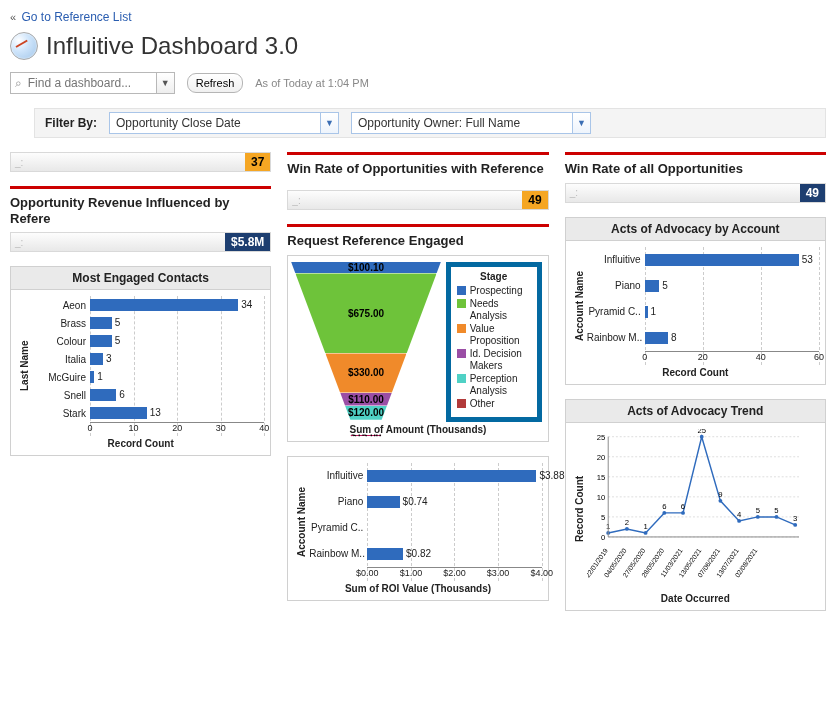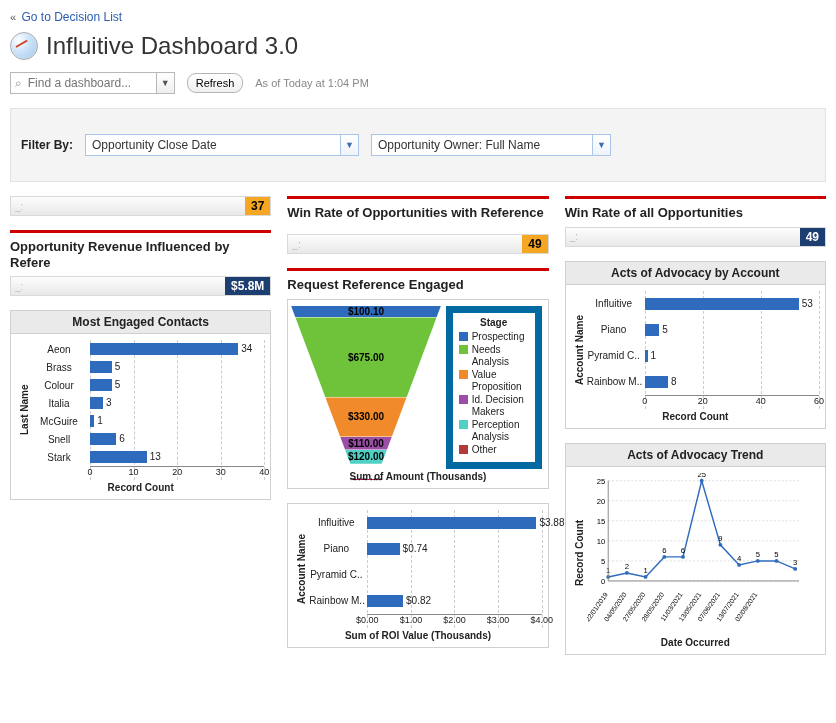--- a/index.html
+++ b/index.html
@@ -11,90 +11,90 @@
   .dash-icon { width:28px; height:28px; border-radius:50%; background: radial-gradient(circle at 30% 30%, #fff 0%, #cfe5fb 40%, #9fc4e8 100%); border:1px solid #aaa; position:relative; box-shadow: inset 0 0 2px #fff; }
   .dash-icon::before { content:""; position:absolute; left:5px; top:13px; width:13px; height:2px; background:#cc4422; transform-origin:left center; transform:rotate(-30deg); }
   h1.page-title { font-size:24px; font-weight:400; margin:0; color:#333; }
   .toolbar { display:flex; align-items:center; gap:12px; margin-bottom:14px; }
   .combo { display:flex; align-items:center; border:1px solid #b8b8b8; background:#fff; height:22px; }
   .combo .srch { color:#999; margin:0 4px; font-size:12px; }
   .combo input { border:none; outline:none; font-size:12px; height:18px; width:130px; color:#888; }
   .combo .dd { width:18px; height:20px; border-left:1px solid #b8b8b8; display:flex; align-items:center; justify-content:center; color:#555; font-size:9px; background:linear-gradient(#fff,#eee); }
   .btn { border:1px solid #b5b5b5; background:linear-gradient(#fff,#f0f0f0); padding:3px 8px; font-size:11px; border-radius:9px; cursor:pointer; }
   .asof { color:#888; font-size:11px; }
-  .filterbar { background:#f4f4f4; border:1px solid #e3e3e3; padding:25px 10px; display:flex; align-items:center; gap:12px; margin-bottom:14px; }
+  .filterbar { background:#f4f4f4; border:1px solid #e3e3e3; padding:3px 10px; display:flex; align-items:center; gap:12px; margin-bottom:14px;margin-left:24px; }
   .filterbar .lbl { font-weight:bold; font-size:12px; }
   .select { border:1px solid #a9c5e8; background:#fff; height:22px; display:flex; align-items:center; justify-content:space-between; padding:0 0 0 6px; font-size:12px; color:#333; }
   .select .dd2 { width:18px; height:20px; border-left:1px solid #a9c5e8; display:flex; align-items:center; justify-content:center; color:#3b6eb4; font-size:9px; background:linear-gradient(#fff,#eef4fc); }
   .cols { display:flex; gap:16px; align-items:flex-start; }
   .col { flex:1 1 0; min-width:0; }
   .card-title { font-weight:bold; font-size:13px; border-top:3px solid #cc0000; padding-top:6px; margin-bottom:6px; line-height:1.2; }
   .metric { margin-bottom:14px; }
   .bar-outer { height:20px; background:linear-gradient(#fdfdfd,#e8e8e8); border:1px solid #d9d9d9; position:relative; }
   .bar-val { position:absolute; right:0; top:0; bottom:0; padding:0 6px; display:flex; align-items:center; font-size:12px; font-weight:bold; }
   .bar-lbl { position:absolute; left:4px; top:0; bottom:0; display:flex; align-items:center; color:#bbb; font-size:10px; }
   .val-orange { background:#f5a623; color:#000; }
   .val-navy { background:#1d3e70; color:#fff; }
   .chart-box { border:1px solid #d0d0d0; margin-bottom:14px; }
   .chart-head { background:#eaeaea; text-align:center; font-weight:bold; font-size:12px; padding:4px 0; border-bottom:1px solid #d0d0d0; }
   .chart-body { padding:6px; font-size:10px; position:relative; }
   
   .hbar { display:flex; align-items:stretch; }
   .ylabel { writing-mode:vertical-rl; transform:rotate(180deg); font-size:10px; font-weight:bold; text-align:center; padding:0 2px; }
   .hbar-rows { flex:1; }
   .hbar-row { display:flex; align-items:center; height:18px; }
-  .hbar-cat { width:58px; font-size:10px; text-align:center; padding-right:4px; white-space:nowrap; overflow:hidden; }
+  .hbar-cat { width:58px; font-size:10px; text-align:right; padding-right:4px; white-space:nowrap; overflow:hidden; }
   .hbar-track { flex:1; position:relative; height:14px; }
   .hbar-fill { position:absolute; left:0; top:1px; bottom:1px; background:#2f6bbd; }
   .hbar-num { position:absolute; top:0; font-size:10px; line-height:14px; }
   .xaxis { margin-left:58px; border-top:1px solid #888; position:relative; height:14px; }
   .xaxis .tick { position:absolute; top:0; font-size:9px; transform:translateX(-50%); }
   .xlabel { text-align:center; font-size:10px; font-weight:bold; margin-top:2px; }
   
   .gridlines { position:absolute; left:0; right:0; top:0; bottom:0; pointer-events:none; }
   .gridlines .gl { position:absolute; top:0; bottom:0; border-left:1px dashed #ccc; }
   
   .funnel-wrap { display:flex; gap:8px; }
   .funnel { flex:1; position:relative; height:160px; }
   .funnel .slice { position:absolute; left:50%; transform:translateX(-50%); text-align:center; color:#000; font-size:10px; font-weight:bold; display:flex; align-items:center; justify-content:center; }
-  .legend { border:7px solid #0369a1; padding:4px 6px; font-size:10px; width:96px; }
+  .legend { border:5px solid #0369a1; padding:4px 6px; font-size:10px; width:96px; }
   .legend .lt { font-weight:bold; text-align:center; margin-bottom:3px; }
   .legend .li { display:flex; align-items:flex-start; gap:4px; margin-bottom:2px; line-height:1.15; }
   .legend .sw { width:9px; height:9px; flex-shrink:0; margin-top:1px; }
   
   .linechart { position:relative; height:160px; }
   .linechart svg { width:100%; height:100%; }
   .lc-xlabel { text-align:center; font-size:10px; font-weight:bold; margin-top:4px; }
 </style>
 </head>
 <body>
 
 <div class="topnav">
   <span class="chev">«</span>
-  <a href="#">Go to Decision List</a>
+  <a href="#">Go to Reference List</a>
 </div>
 
 <div class="title-row">
   <div class="dash-icon"></div>
   <h1 class="page-title">Influitive Dashboard 3.0</h1>
 </div>
 
 <div class="toolbar">
   <div class="combo">
     <span class="srch">⌕</span>
     <input placeholder="Find a dashboard..." style="">
     <div class="dd">▼</div>
   </div>
   <button class="btn">Refresh</button>
   <span class="asof">As of Today at 1:04 PM</span>
 </div>
 
 <div class="filterbar">
   <span class="lbl">Filter By:</span>
-  <div class="select" style="width:274px">
+  <div class="select" style="width:230px">
     <span>Opportunity Close Date</span>
     <div class="dd2">▼</div>
   </div>
   <div class="select" style="width:240px">
     <span>Opportunity Owner: Full Name</span>
     <div class="dd2">▼</div>
   </div>
 </div>
 
 <div class="cols">

